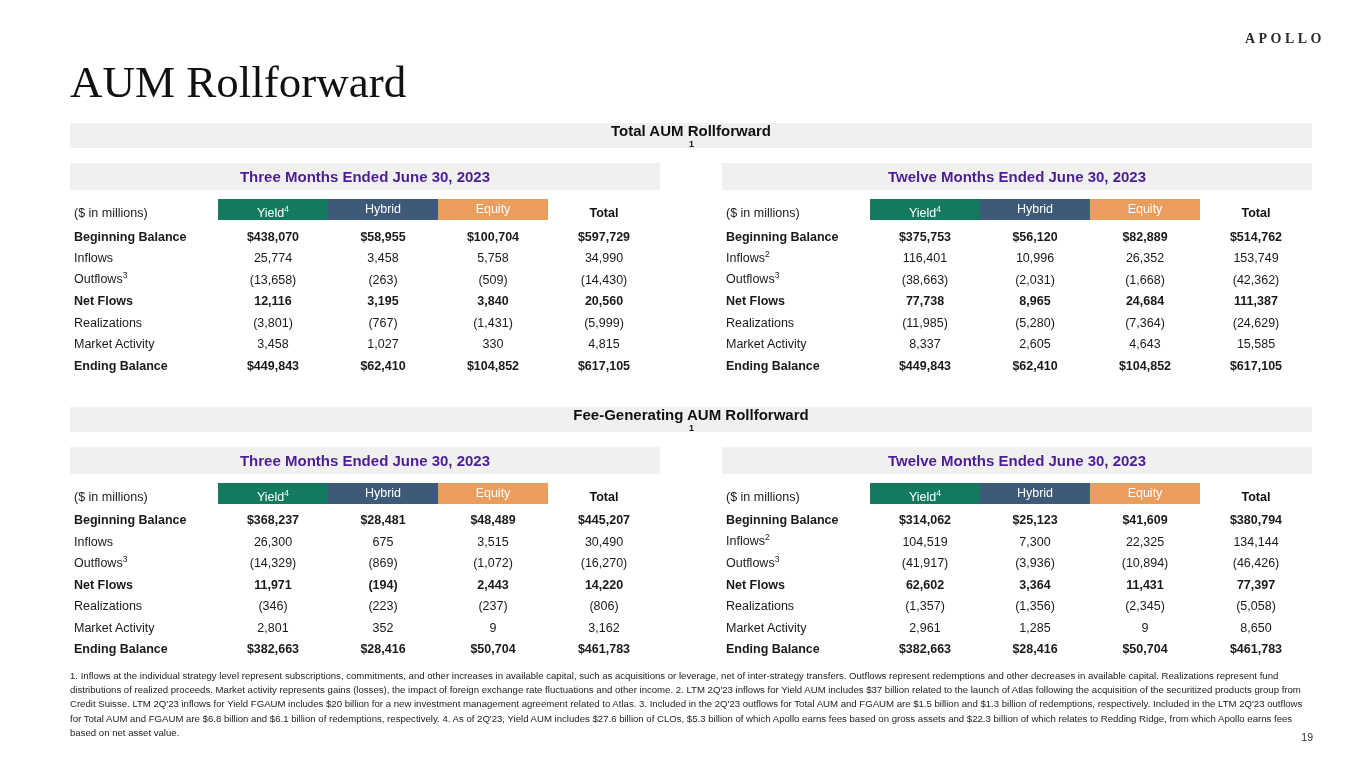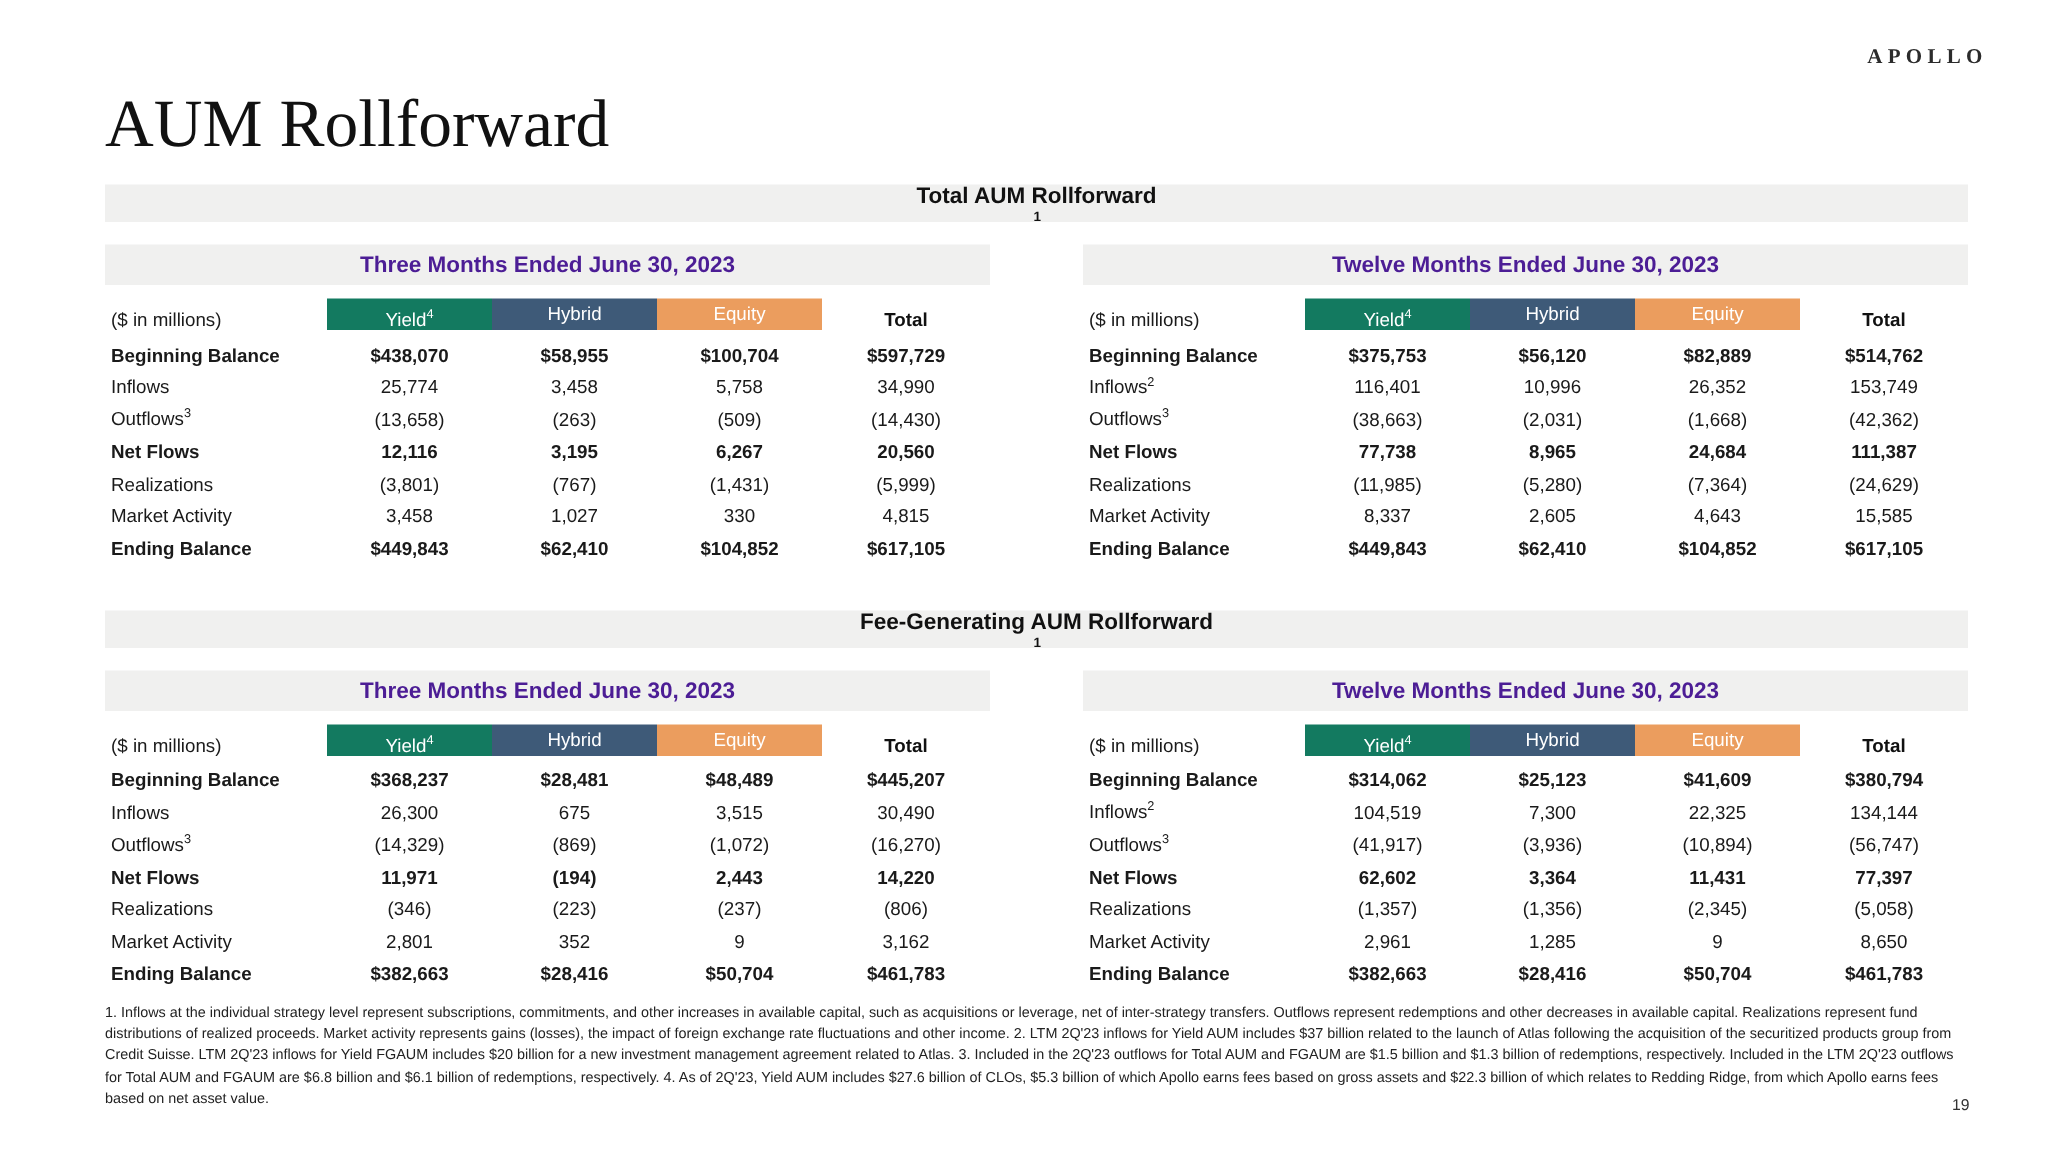--- a/index.html
+++ b/index.html
@@ -145,21 +145,21 @@
             <div class="cell label">Outflows<sup>3</sup></div>
             <div class="cell num">(13,658)</div>
             <div class="cell num">(263)</div>
             <div class="cell num">(509)</div>
             <div class="cell num">(14,430)</div>
           </div>
           <div class="trow bold">
             <div class="cell label">Net Flows</div>
             <div class="cell num">12,116</div>
             <div class="cell num">3,195</div>
-            <div class="cell num">6,267</div>
+            <div class="cell num">3,840</div>
             <div class="cell num">20,560</div>
           </div>
           <div class="trow">
             <div class="cell label">Realizations</div>
             <div class="cell num">(3,801)</div>
             <div class="cell num">(767)</div>
             <div class="cell num">(1,431)</div>
             <div class="cell num">(5,999)</div>
           </div>
           <div class="trow">
@@ -331,21 +331,21 @@
             <div class="cell num">104,519</div>
             <div class="cell num">7,300</div>
             <div class="cell num">22,325</div>
             <div class="cell num">134,144</div>
           </div>
           <div class="trow">
             <div class="cell label">Outflows<sup>3</sup></div>
             <div class="cell num">(41,917)</div>
             <div class="cell num">(3,936)</div>
             <div class="cell num">(10,894)</div>
-            <div class="cell num">(56,747)</div>
+            <div class="cell num">(46,426)</div>
           </div>
           <div class="trow bold">
             <div class="cell label">Net Flows</div>
             <div class="cell num">62,602</div>
             <div class="cell num">3,364</div>
             <div class="cell num">11,431</div>
             <div class="cell num">77,397</div>
           </div>
           <div class="trow">
             <div class="cell label">Realizations</div>

